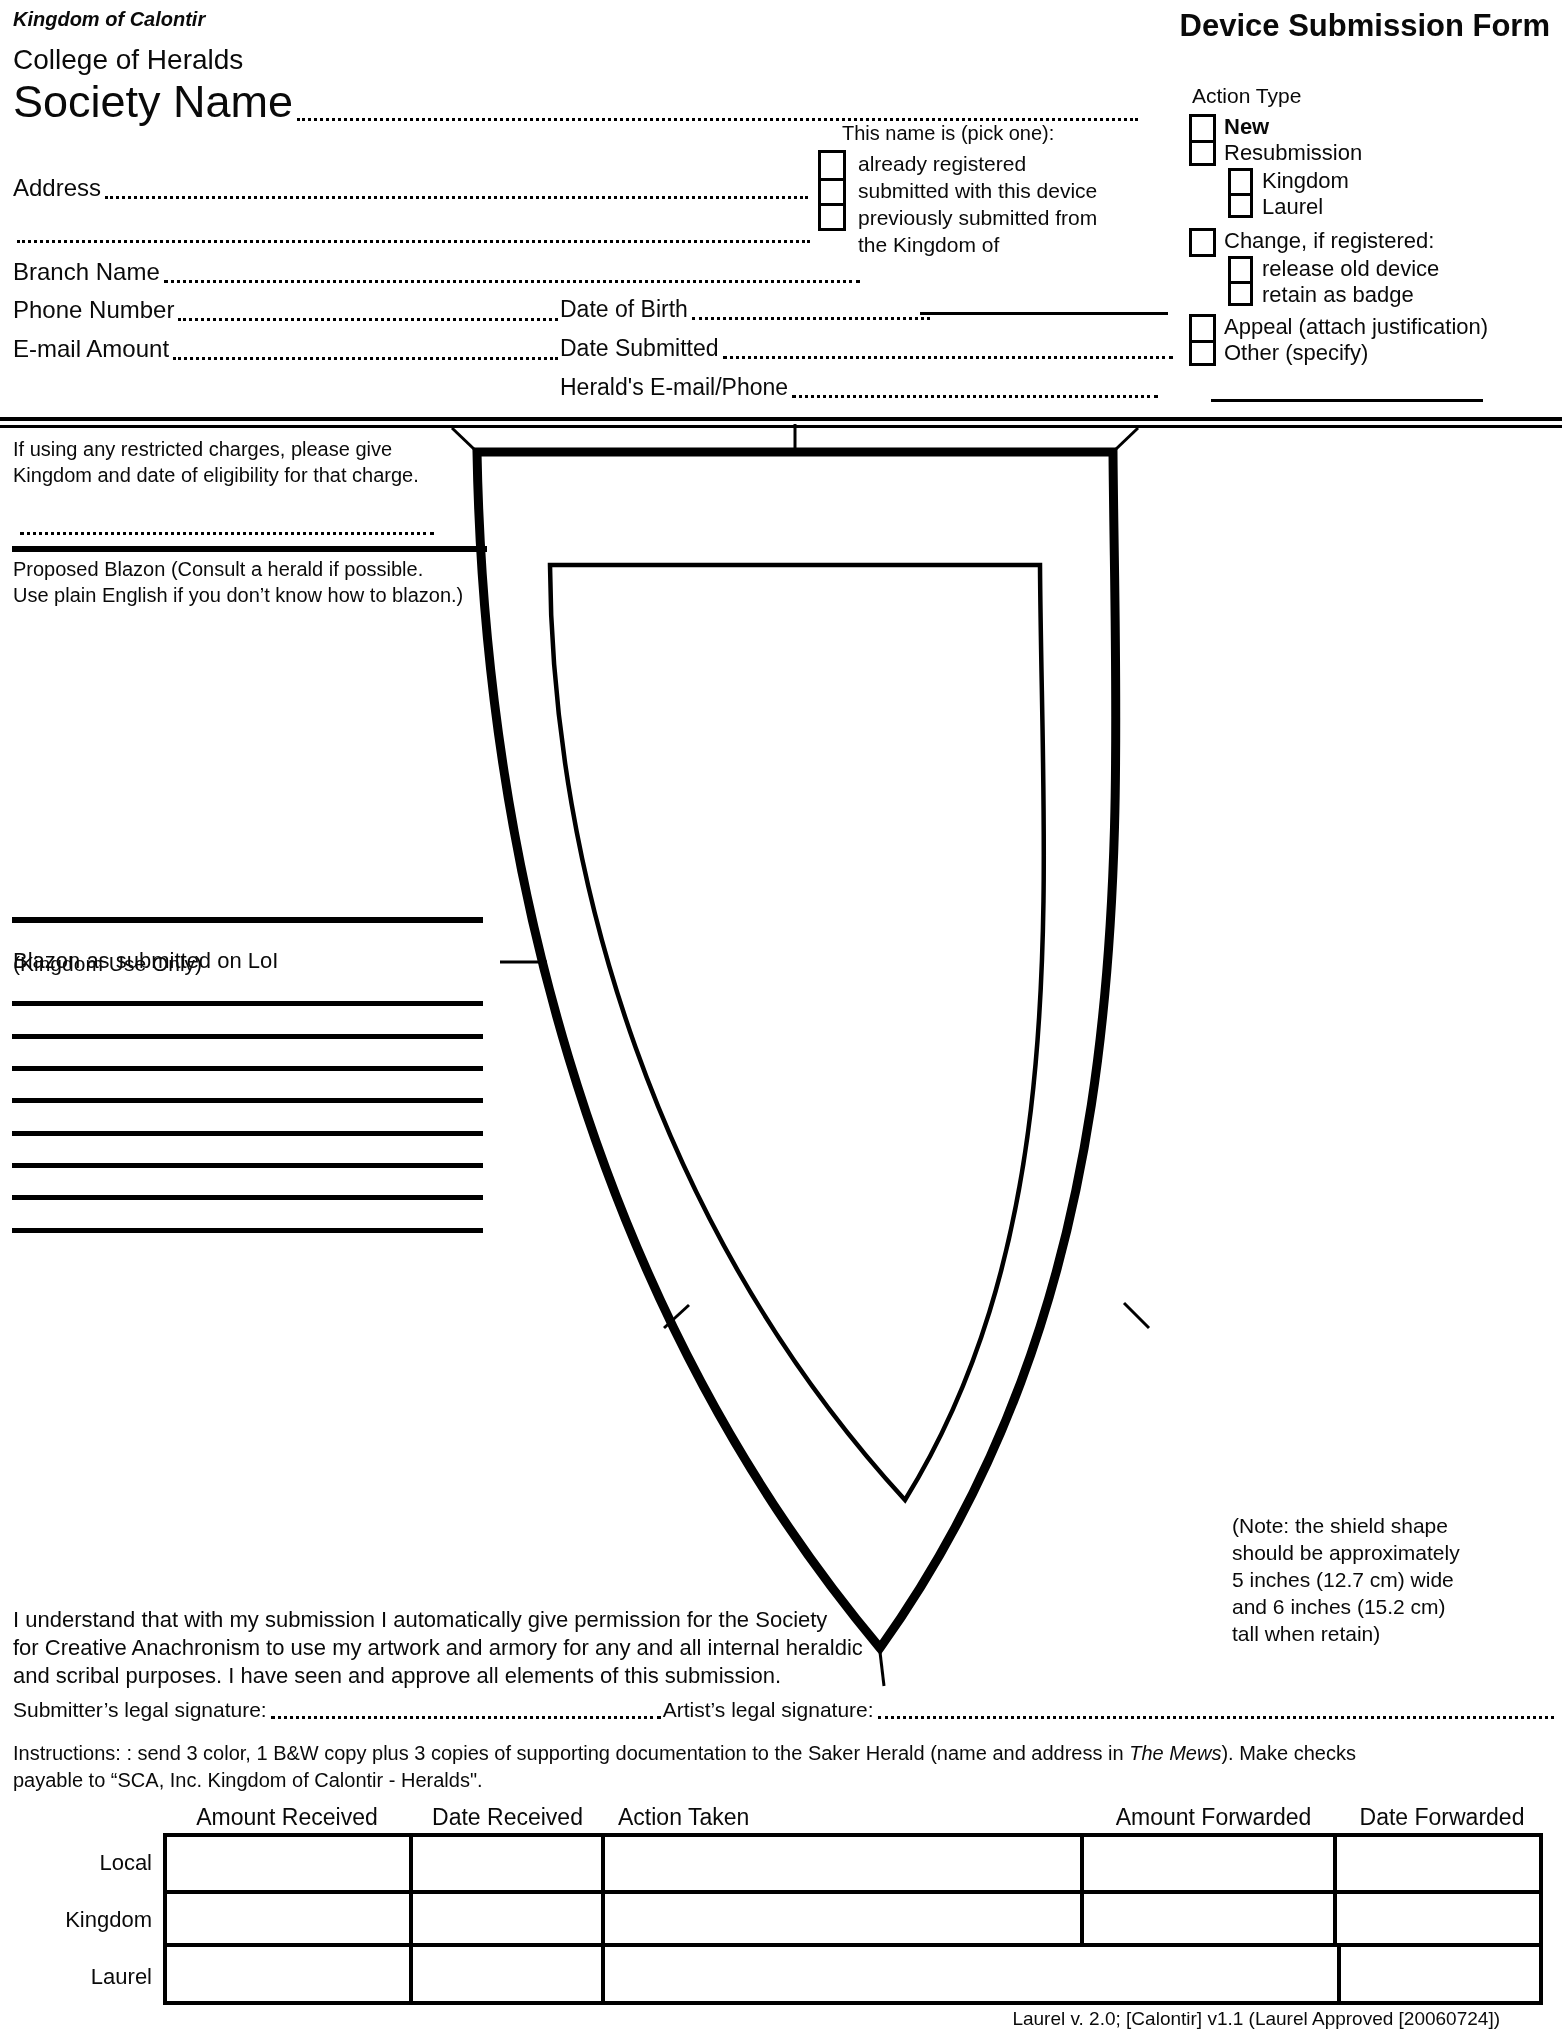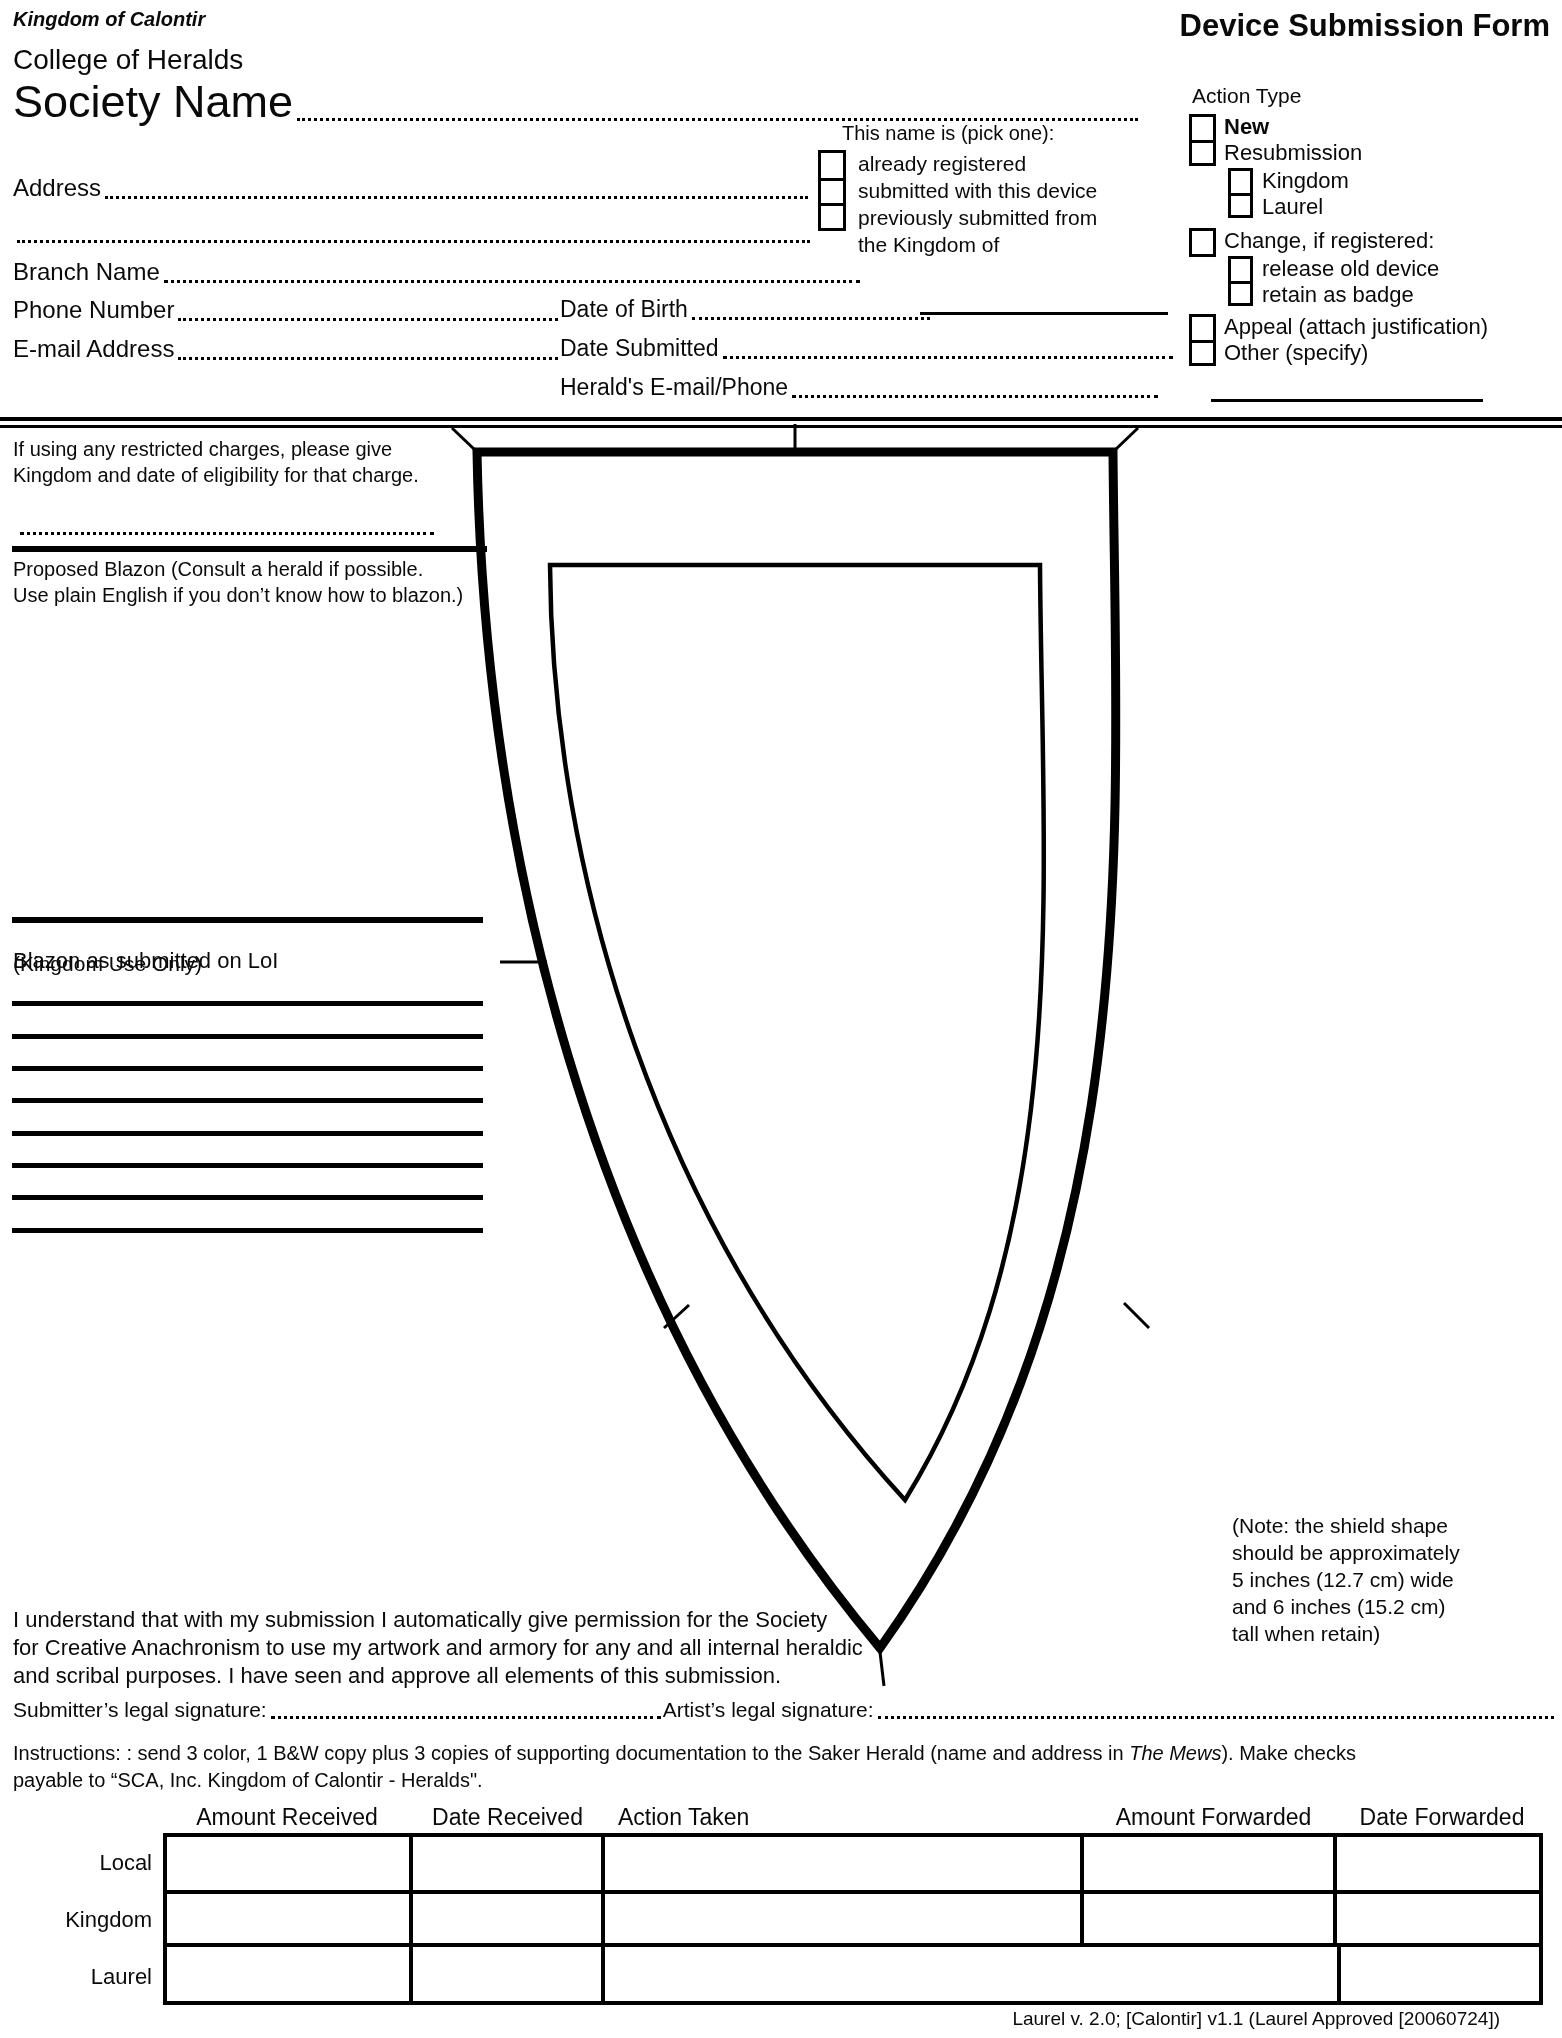--- a/index.html
+++ b/index.html
@@ -68,21 +68,21 @@
   <div class="abs row" style="left:13px;top:296px;width:547px;">
     <span class="lbl" style="font-size:24px;">Phone Number</span>
     <span class="dots"></span>
   </div>
   <div class="abs row" style="left:560px;top:296px;width:372px;">
     <span class="lbl" style="font-size:23px;">Date of Birth</span>
     <span class="dots"></span>
   </div>
 
   <div class="abs row" style="left:13px;top:335px;width:547px;">
-    <span class="lbl" style="font-size:24px;">E-mail Address</span>
+    <span class="lbl" style="font-size:24px;">E-mail Amount</span>
     <span class="dots"></span>
   </div>
   <div class="abs row" style="left:560px;top:335px;width:615px;">
     <span class="lbl" style="font-size:23px;">Date Submitted</span>
     <span class="dots"></span>
   </div>
 
   <div class="abs row" style="left:560px;top:374px;width:600px;">
     <span class="lbl" style="font-size:23px;">Herald's E-mail/Phone</span>
     <span class="dots"></span>

